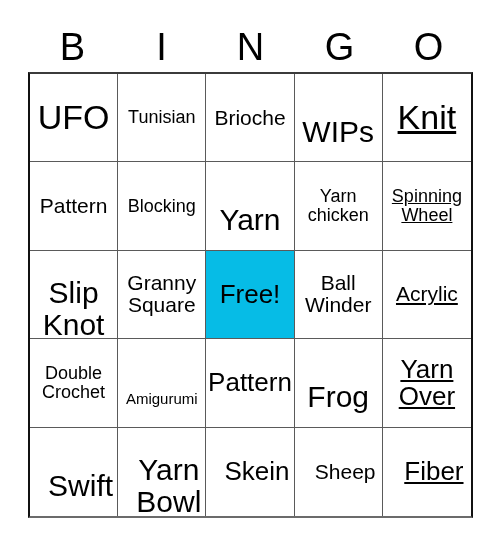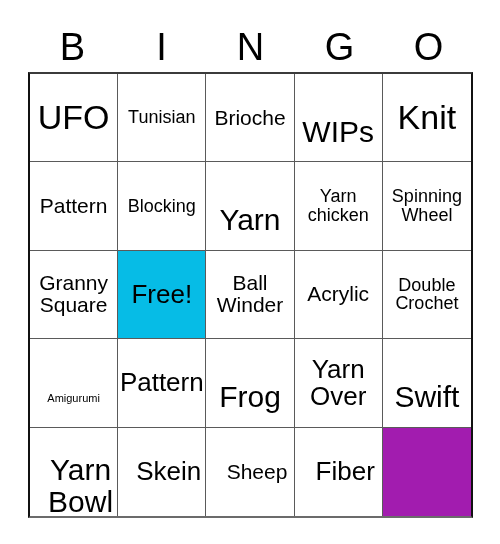--- a/index.html
+++ b/index.html
@@ -66,37 +66,37 @@
     border-bottom: 1px solid #5a5a5a;
     box-sizing: border-box;
     display: flex;
     align-items: center;
     justify-content: center;
     text-align: center;
     padding: 1px 2px;
     overflow: hidden;
     background: #ffffff;
   }
-  .cell:nth-child(5n) { border-right: none; }
+  .cell:nth-child(5n) { border-right: none; text-decoration: underline; }
   .cell:nth-child(n+21) { border-bottom: none; padding-left: 16px; }
 
   .cell-text {
     display: block;
     line-height: 1.05;
     word-break: keep-all;
     white-space: pre-line;
   }
 
   
   .fs-xl   { font-size: 34px; }
   .fs-lg   { font-size: 30px; margin-top: 28px; }
   .fs-md   { font-size: 26px; }
   .fs-sm   { font-size: 21px; }
   .fs-xs   { font-size: 18px; text-align: center; }
-  .fs-xxs  { font-size: 11px; margin-top: 32px; }
+  .fs-xxs  { font-size: 15px; margin-top: 32px; }
 
   .cell.free {
     background: #06bce6;
   }
 </style>
 </head>
 <body>
 
 <div class="card">
 
@@ -133,20 +133,24 @@
       <div class="cell">
         <span class="cell-text fs-lg">Yarn</span>
       </div>
       <div class="cell">
         <span class="cell-text fs-xs">Yarn
 chicken</span>
       </div>
       <div class="cell">
         <span class="cell-text fs-xs">Spinning
 Wheel</span>
+      </div>
+      <div class="cell">
+        <span class="cell-text fs-lg">Slip
+Knot</span>
       </div>
       <div class="cell">
         <span class="cell-text fs-sm">Granny
 Square</span>
       </div>
       <div class="cell free">
         <span class="cell-text fs-md">Free!</span>
       </div>
       <div class="cell">
         <span class="cell-text fs-sm">Ball

